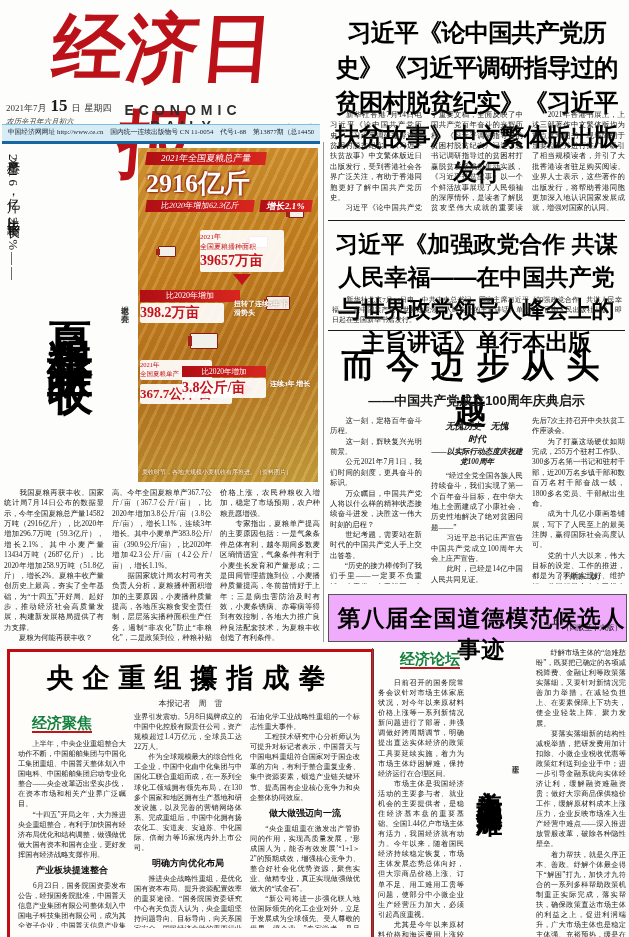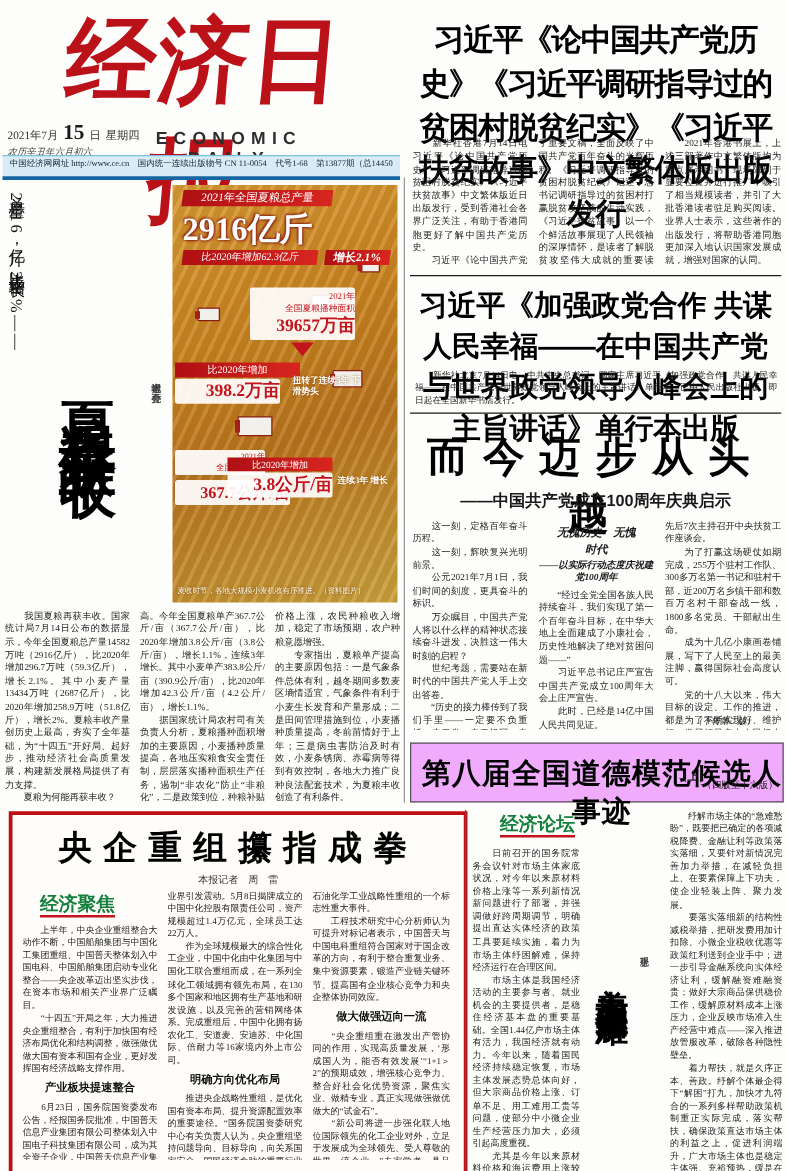--- a/index.html
+++ b/index.html
@@ -26,21 +26,21 @@
   .label-red{color:#15803d;font-weight:bold;font-size:15px;
              border-bottom:2px solid #c3131c;padding-bottom:0;
              font-family:"Liberation Sans",sans-serif;}
   
   #info{left:138px;top:148px;width:180px;height:334px;overflow:hidden;
         background:linear-gradient(160deg,#d89a34 0%,#c9831f 35%,#b9741c 60%,#caa13c 100%);}
   #info:before{content:"";position:absolute;left:0;top:0;right:0;bottom:0;
         background:repeating-linear-gradient(115deg,rgba(255,255,255,.10) 0 3px,rgba(0,0,0,.06) 3px 9px);}
   .ig{position:absolute;z-index:2;}
   .ig-redbar{background:linear-gradient(90deg,#b00f14,#d8261f);color:#fff;text-align:center;}
-  .ig-white{background:rgba(255,255,255,.92);color:#c3131c;text-align:right;border-radius:2px;}
+  .ig-white{background:rgba(255,255,255,.92);color:#c3131c;text-align:left;border-radius:2px;}
   .ig-note{color:#fff;font-size:7px;line-height:1.25;text-shadow:0 0 2px rgba(120,60,0,.8);font-weight:bold;}
   .tri{width:0;height:0;border-left:9px solid transparent;border-right:9px solid transparent;
        border-top:11px solid #c3131c;}
   .machine{position:absolute;background:#f2f0ea;border:1px solid #8a1d12;border-radius:1px;z-index:1;}
   .machine:after{content:"";position:absolute;left:-3px;top:2px;width:4px;height:70%;background:#a52019;}
   
   #soebox{left:7px;top:649px;width:361px;height:285px;border:3px solid #c00c12;background:#fffdfa;}
   .subhead{font-weight:bold;font-size:9px;text-align:center;margin:4px 0;color:#111;
            font-family:Liberation Sans, sans-serif;}
 </style>

